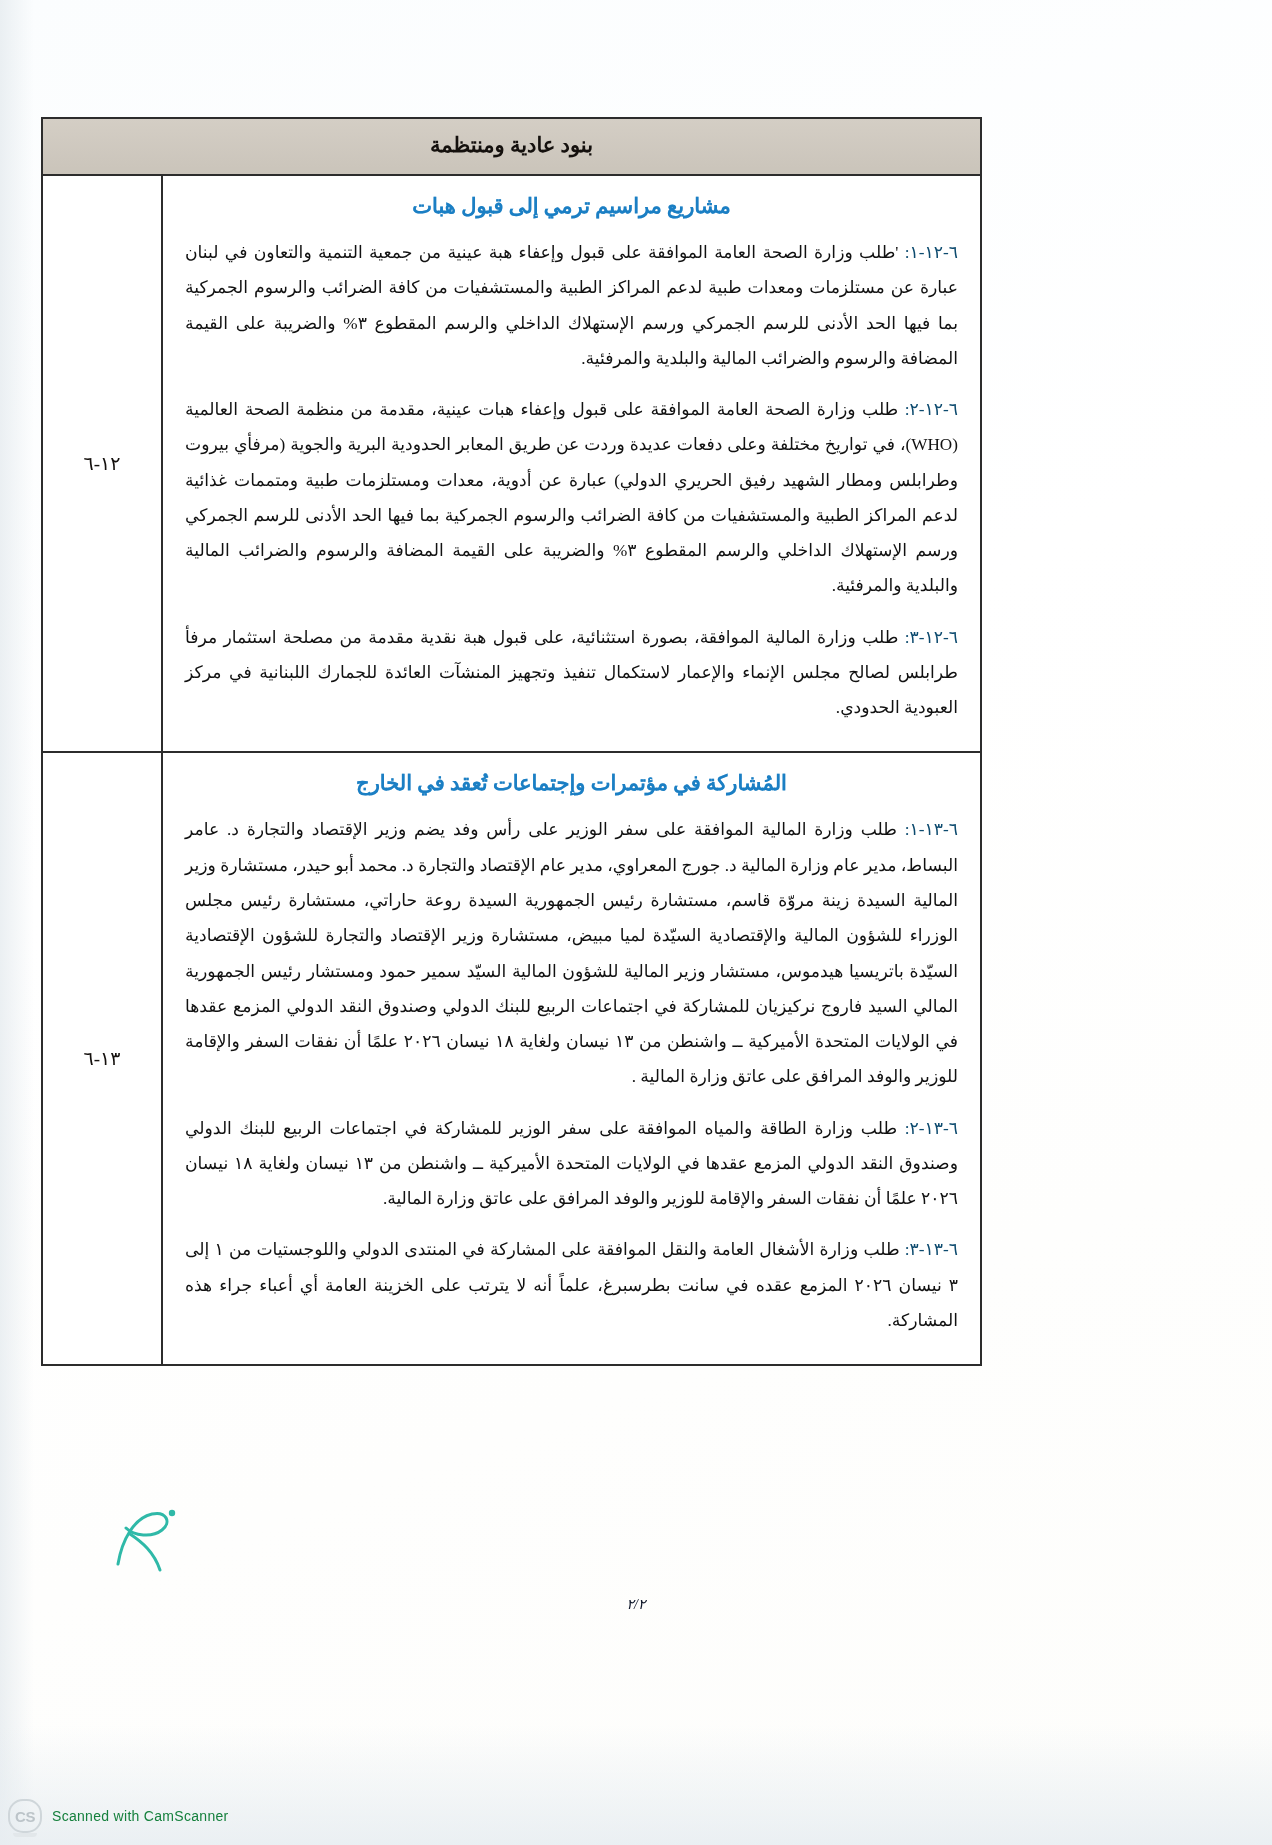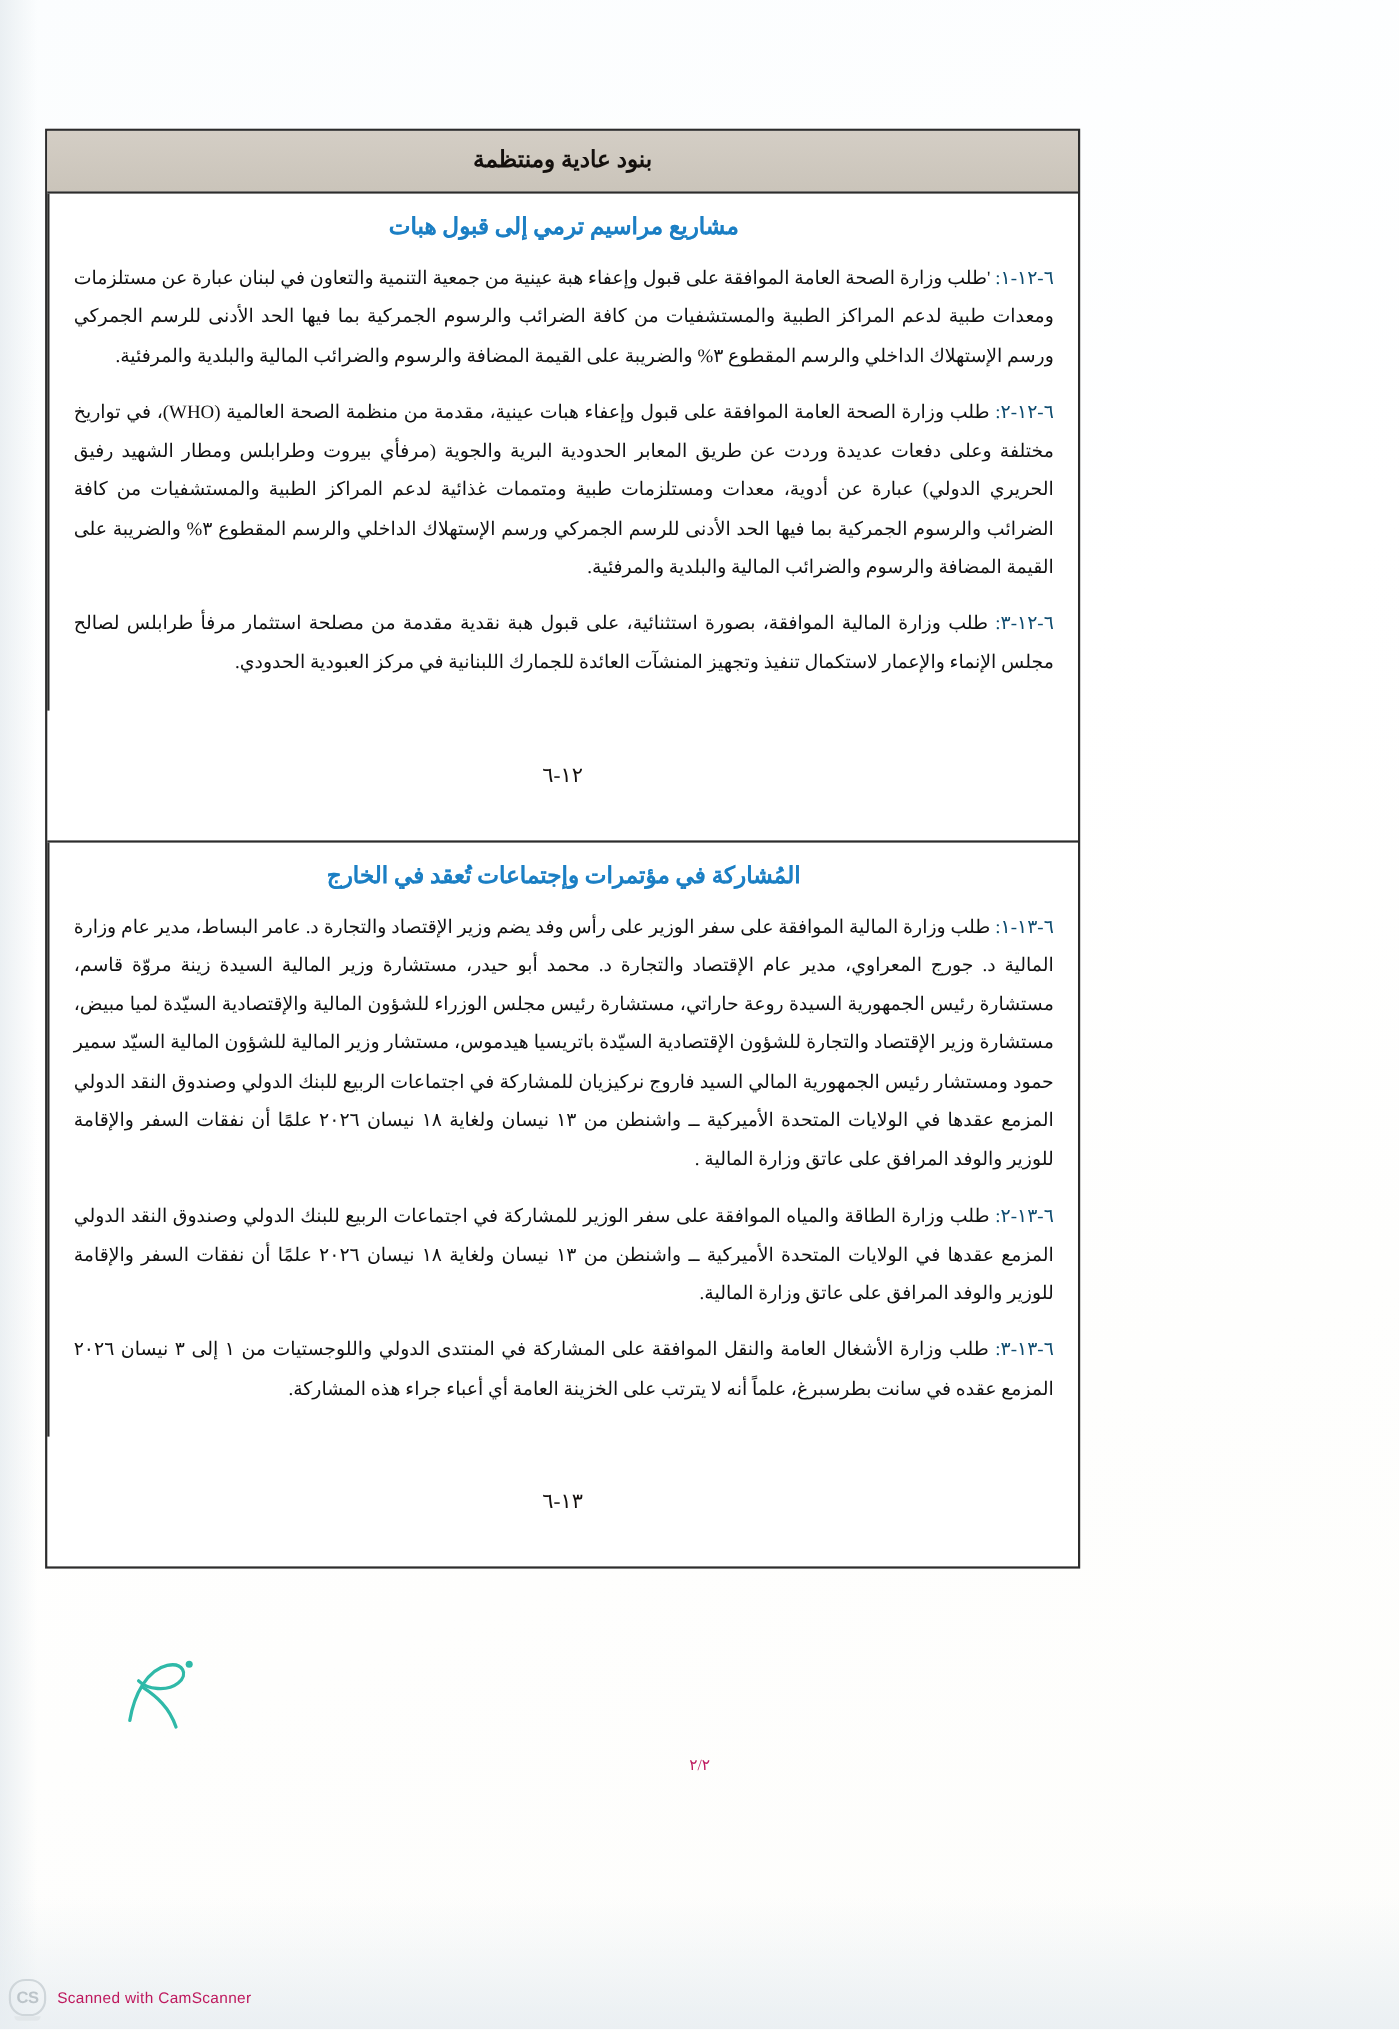--- a/index.html
+++ b/index.html
@@ -55,21 +55,21 @@
     background: linear-gradient(to bottom, #d4cec5 0%, #cac4ba 100%);
     text-align: center;
     padding: 14px 0 16px 0;
     font-weight: bold;
     font-size: 21px;
     color: #14100d;
     letter-spacing: 0.5px;
   }
   .row {
     display: flex;
-    flex-direction: column;
+    flex-direction: row;
     border-bottom: 2px solid #2c2c2c;
   }
   .row:last-child { border-bottom: none; }
 
   .cell-text {
     flex: 1 1 auto;
     padding: 14px 22px 26px 22px;
     box-sizing: border-box;
     border-left: 2px solid #2c2c2c;
     min-height: 40px;
@@ -122,22 +122,23 @@
   }
 
   
   .page-number {
     position: absolute;
     left: 0;
     right: 0;
     top: 1596px;
     text-align: center;
     font-size: 14px;
-    color: #be185d;
+    color: #0f172a;
     letter-spacing: 1px;
+    font-style: italic;
   }
 
   
   .watermark {
     position: absolute;
     left: 8px;
     bottom: 12px;
     display: flex;
     align-items: center;
     gap: 10px;
@@ -162,21 +163,21 @@
     content: "";
     position: absolute;
     left: 3px; right: 3px; bottom: -6px;
     height: 4px;
     border-radius: 0 0 5px 5px;
     background: #e2e7ea;
   }
   .wm-text {
     font-family: "Liberation Sans", sans-serif;
     font-size: 14px;
-    color: #be185d;
+    color: #15803d;
     letter-spacing: 0.3px;
   }
 </style>
 </head>
 <body>
 
 <div class="page">
   <div class="scan-tint"></div>
   <div class="scan-edge-left"></div>
   <div class="scan-edge-bottom"></div>

